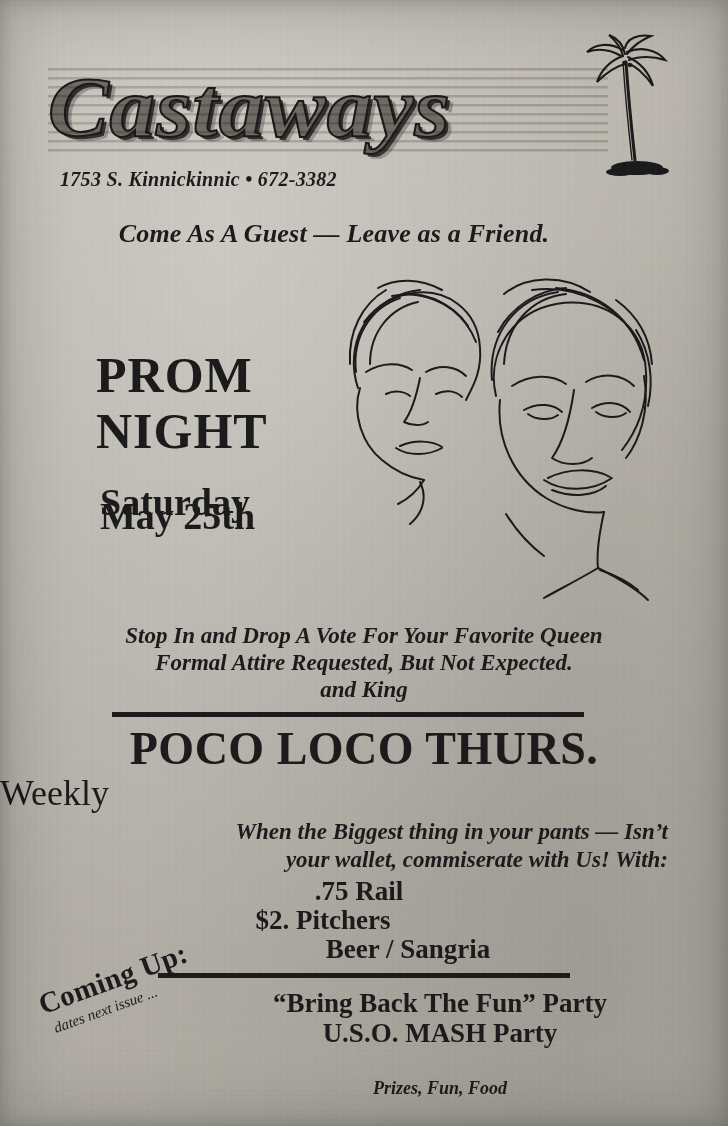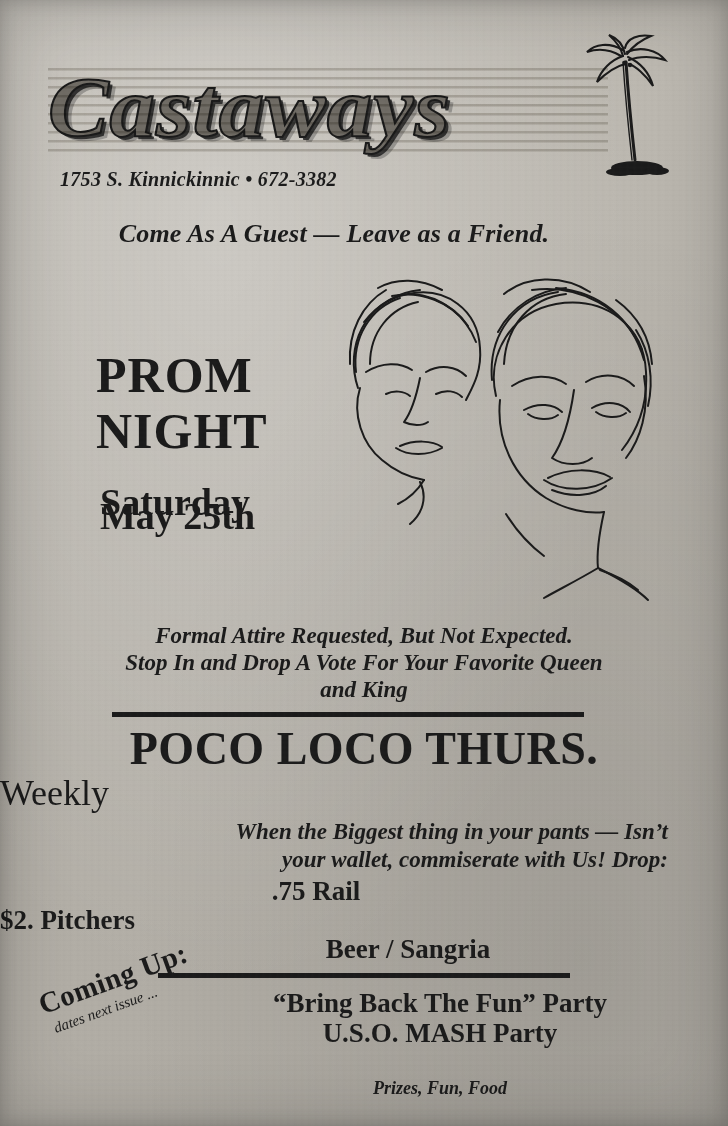--- a/index.html
+++ b/index.html
@@ -217,25 +217,26 @@
     font-weight: bold;
     font-size: 23px;
     line-height: 28px;
   }
   .price-1 {
     position: absolute;
     left: 0; top: 876px; width: 632px;
     text-align: center;
     font-weight: bold;
     font-size: 27px;
+    padding-left: 43px;
   }
   .price-2 {
     position: absolute;
     left: 0; top: 905px; width: 646px;
-    text-align: left;
+    text-align: center;
     font-weight: bold;
     font-size: 27px;
   }
   .price-3 {
     position: absolute;
     left: 44px; top: 934px; width: 728px;
     text-align: center;
     font-weight: bold;
     font-size: 27px;
   }
@@ -384,32 +385,32 @@
       <path d="M206 246 C216 262, 228 276, 244 288"></path>
     </g>
   </svg>
 
   <div class="prom-1">PROM</div>
   <div class="prom-2">NIGHT</div>
   <div class="prom-3">Saturday</div>
   <div class="prom-4">May 25th</div>
 
   <div class="attire">
+    <div>Stop In and Drop A Vote For Your Favorite Queen</div>
     <div>Formal Attire Requested, But Not Expected.</div>
-    <div>Stop In and Drop A Vote For Your Favorite Queen</div>
     <div>and King</div>
   </div>
 
   <div class="rule rule-1"></div>
 
   <div class="poco">POCO LOCO  THURS.</div>
   <div class="weekly">Weekly</div>
   <div class="pants">
     <div>When the Biggest thing in your pants — Isn’t</div>
-    <div>your wallet, commiserate with Us! Drop:</div>
+    <div>your wallet, commiserate with Us! With:</div>
   </div>
   <div class="price-1">.75 Rail</div>
   <div class="price-2">$2. Pitchers</div>
   <div class="price-3">Beer / Sangria</div>
 
   <div class="rule rule-2"></div>
 
   <div class="coming-up">
     <div class="cu-1">Coming Up:</div>
     <div class="cu-2">dates next issue ...</div>

